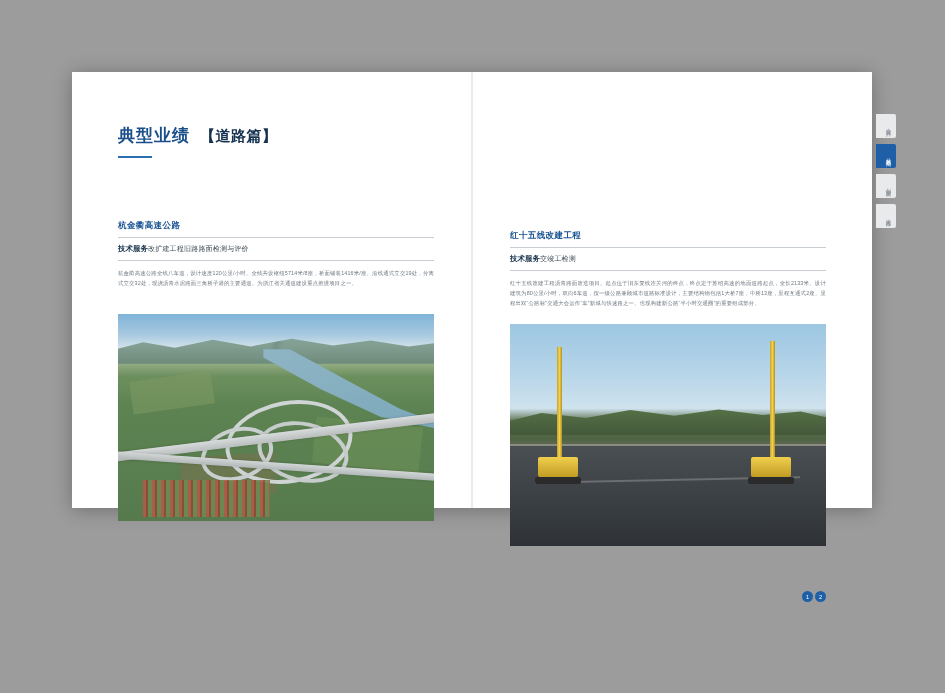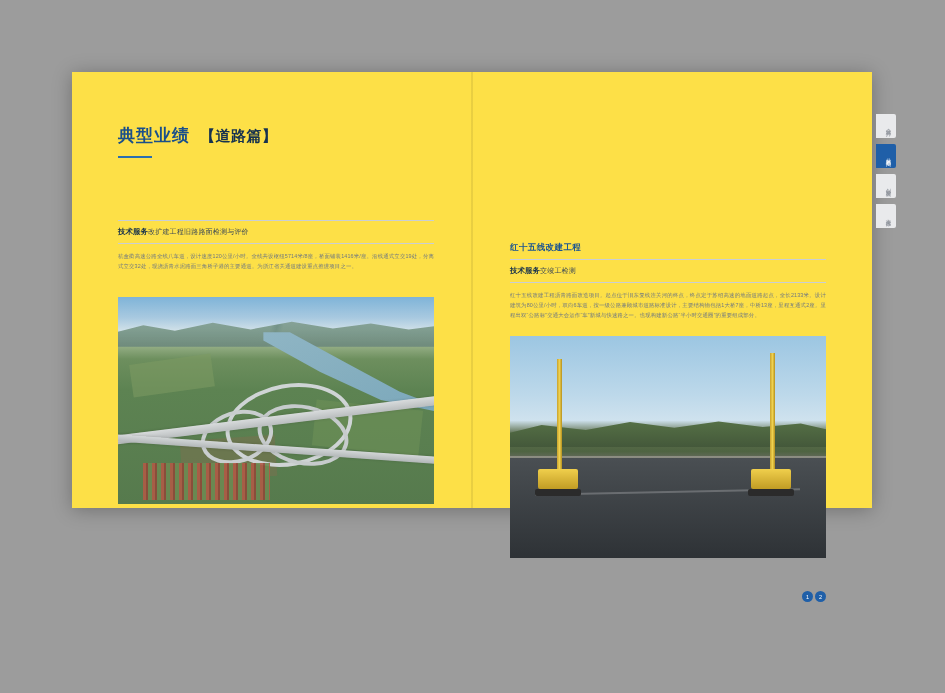--- a/index.html
+++ b/index.html
@@ -15,21 +15,21 @@
     position: relative;
   }
 
   
   .spread {
     position: absolute;
     left: 72px;
     top: 72px;
     width: 800px;
     height: 436px;
-    background: #fde047;
+    background: #ffffff;
     box-shadow: 0 2px 18px rgba(0,0,0,0.28);
     display: flex;
   }
   .spread::after {
     
     content: "";
     position: absolute;
     left: 399px;
     top: 0;
     width: 2px;
@@ -37,21 +37,21 @@
     background: linear-gradient(to right, rgba(0,0,0,0.055), rgba(0,0,0,0.10), rgba(0,0,0,0.055));
     pointer-events: none;
   }
   .page {
     width: 400px;
     height: 548px;
     position: relative;
     box-sizing: border-box;
   }
   .page-left  { padding: 44px 38px 0 46px; }
-  .page-right { padding: 44px 46px 0 38px; }
+  .page-right { padding: 32px 46px 0 38px; }
 
   
   .headline {
     display: flex;
     align-items: baseline;
     gap: 10px;
     margin-top: 8px;
   }
   .headline .h-main {
     color: #1a4f8a;
@@ -300,20 +300,21 @@
 
   <div class="page page-left">
 
     <div class="headline">
       <div class="h-main">典型业绩</div>
       <div class="h-sub">【道路篇】</div>
     </div>
     <div class="rule-blue"></div>
 
     <div class="project">
+      <div class="proj-title">杭金衢高速公路</div>
       <div class="hr-thin"></div>
       <div class="svc-row">
         <div class="svc-label">技术服务</div>
         <div class="svc-value">改扩建工程旧路路面检测与评价</div>
       </div>
       <div class="hr-thin"></div>
       <div class="body-text">杭金衢高速公路全线八车道，设计速度120公里/小时。全线共设枢纽5714米/8座，桥面铺装1416米/座。沿线通式立交19处，分离式立交32处，现浇沥青水泥路面三角桥子港的主要通道。为浙江省关通道建设重点推进项目之一。</div>
     </div>
 
     <div class="photo photo-aerial">

